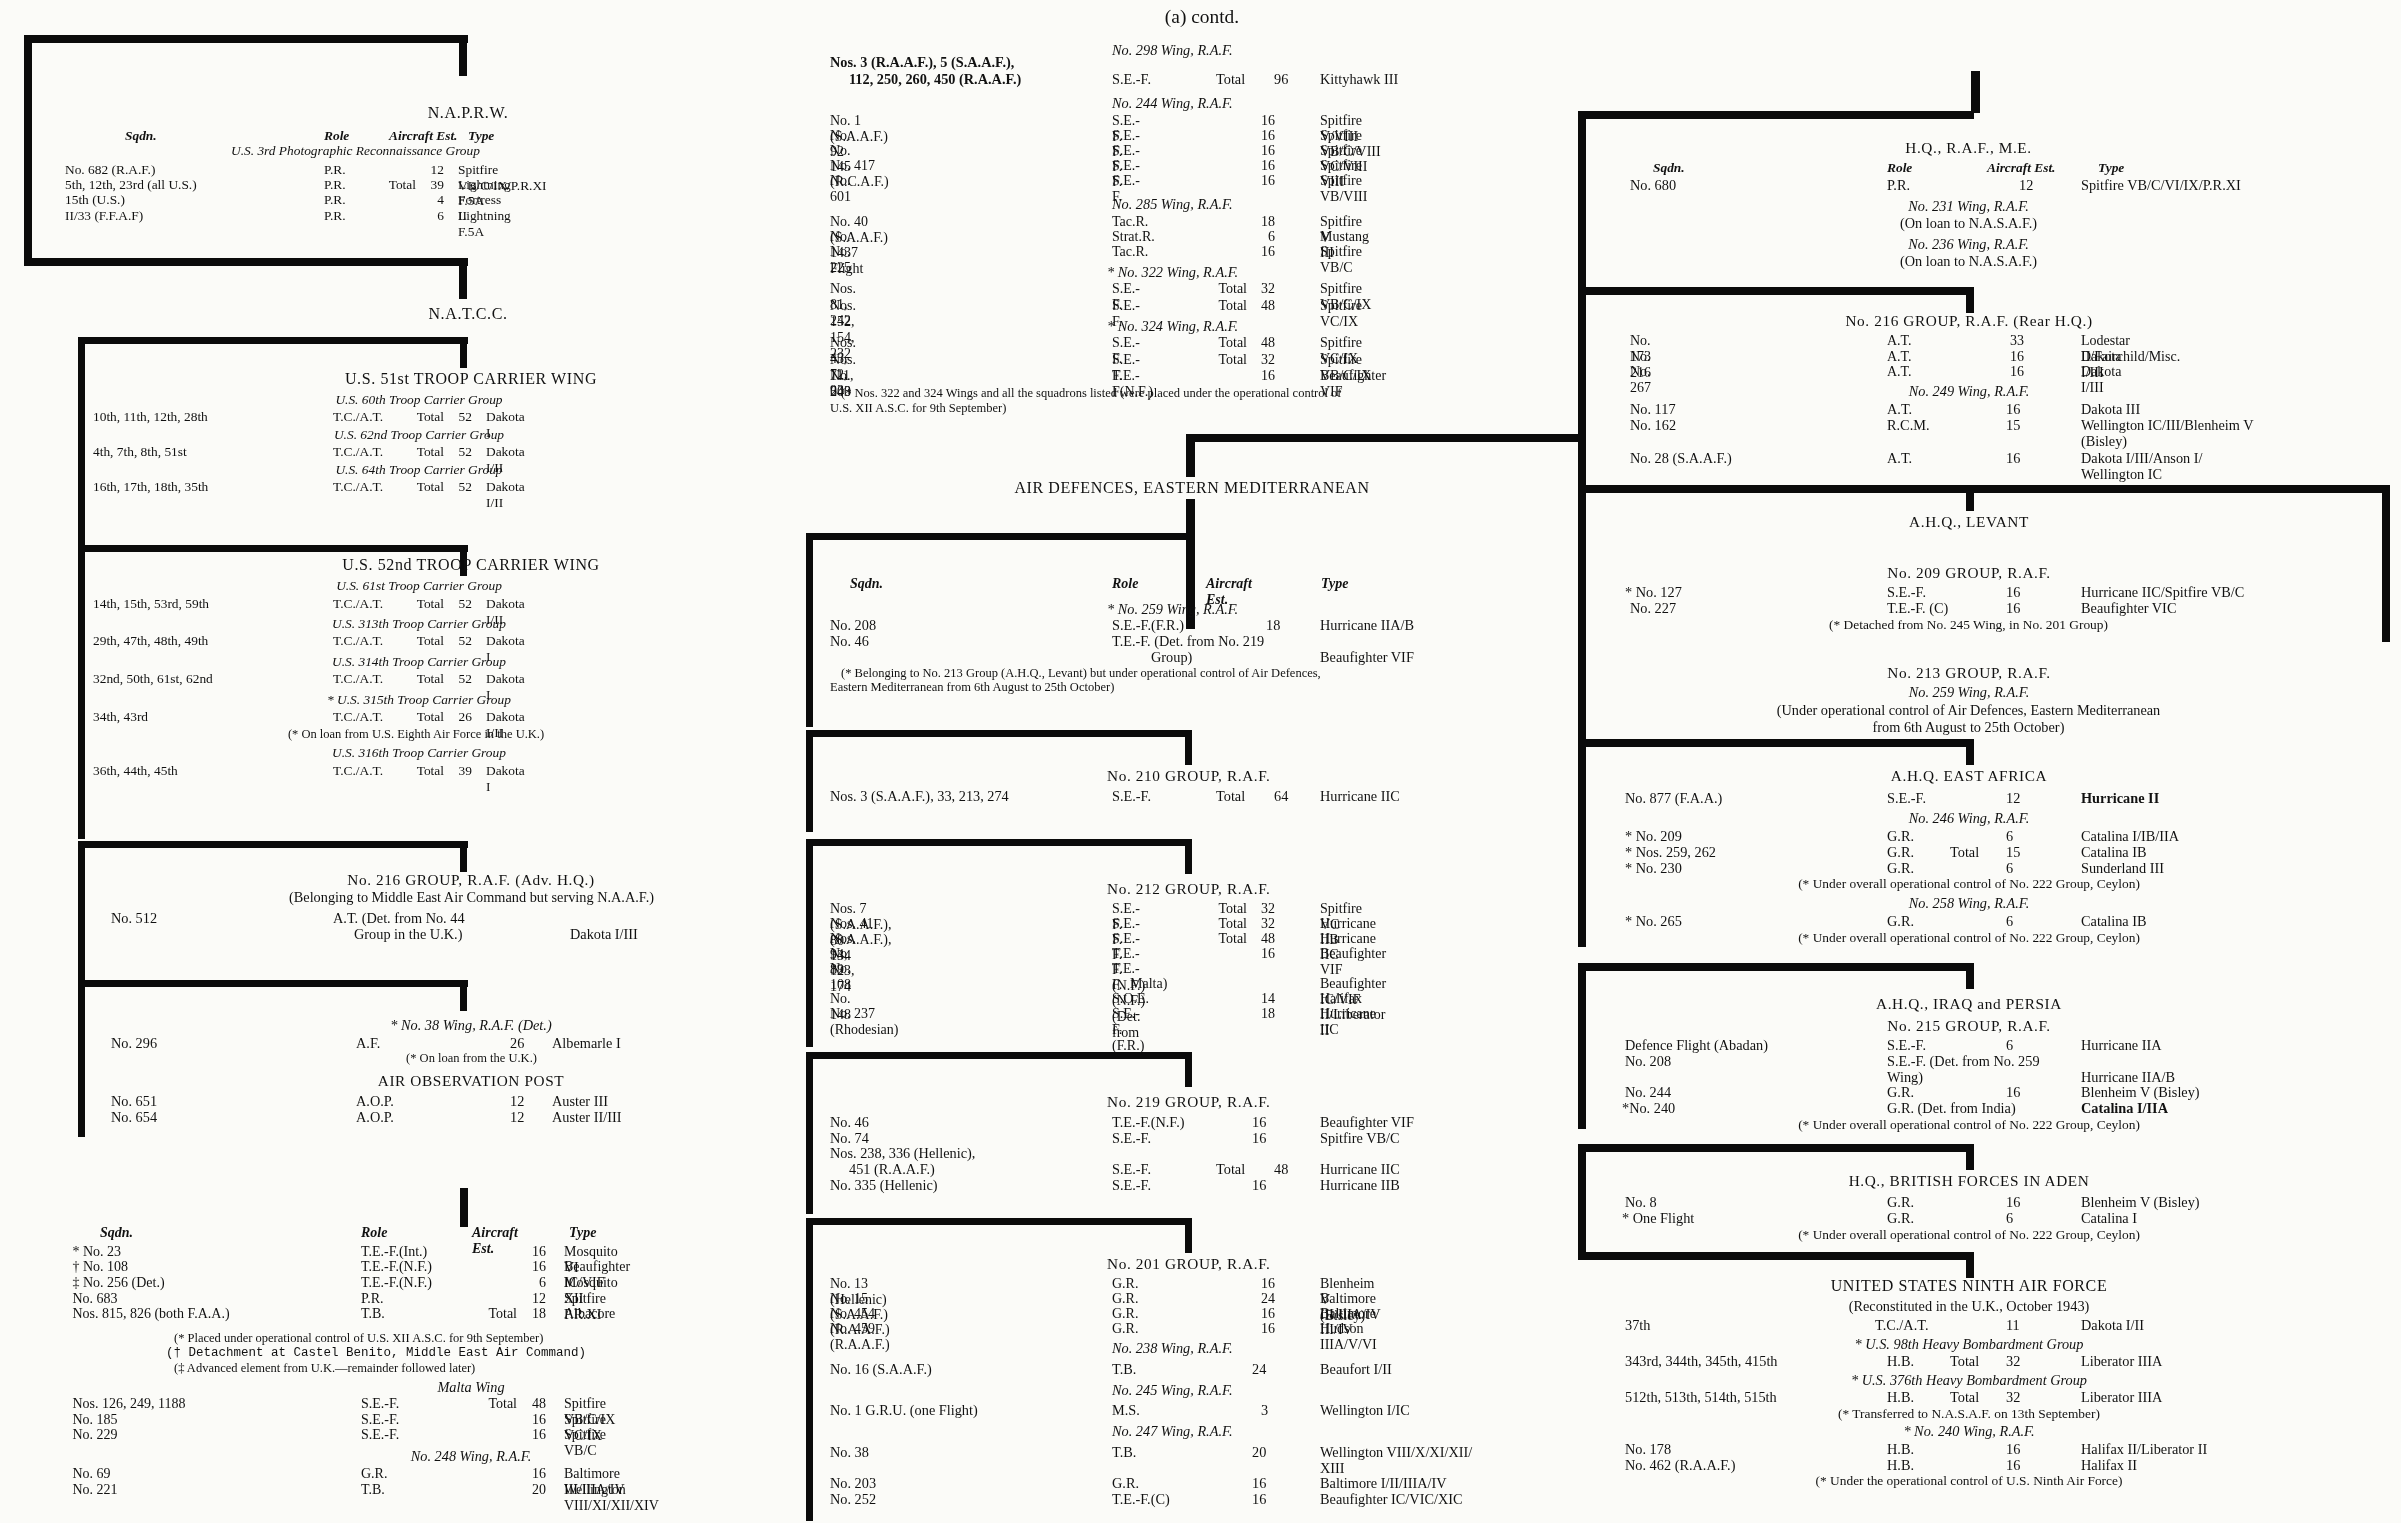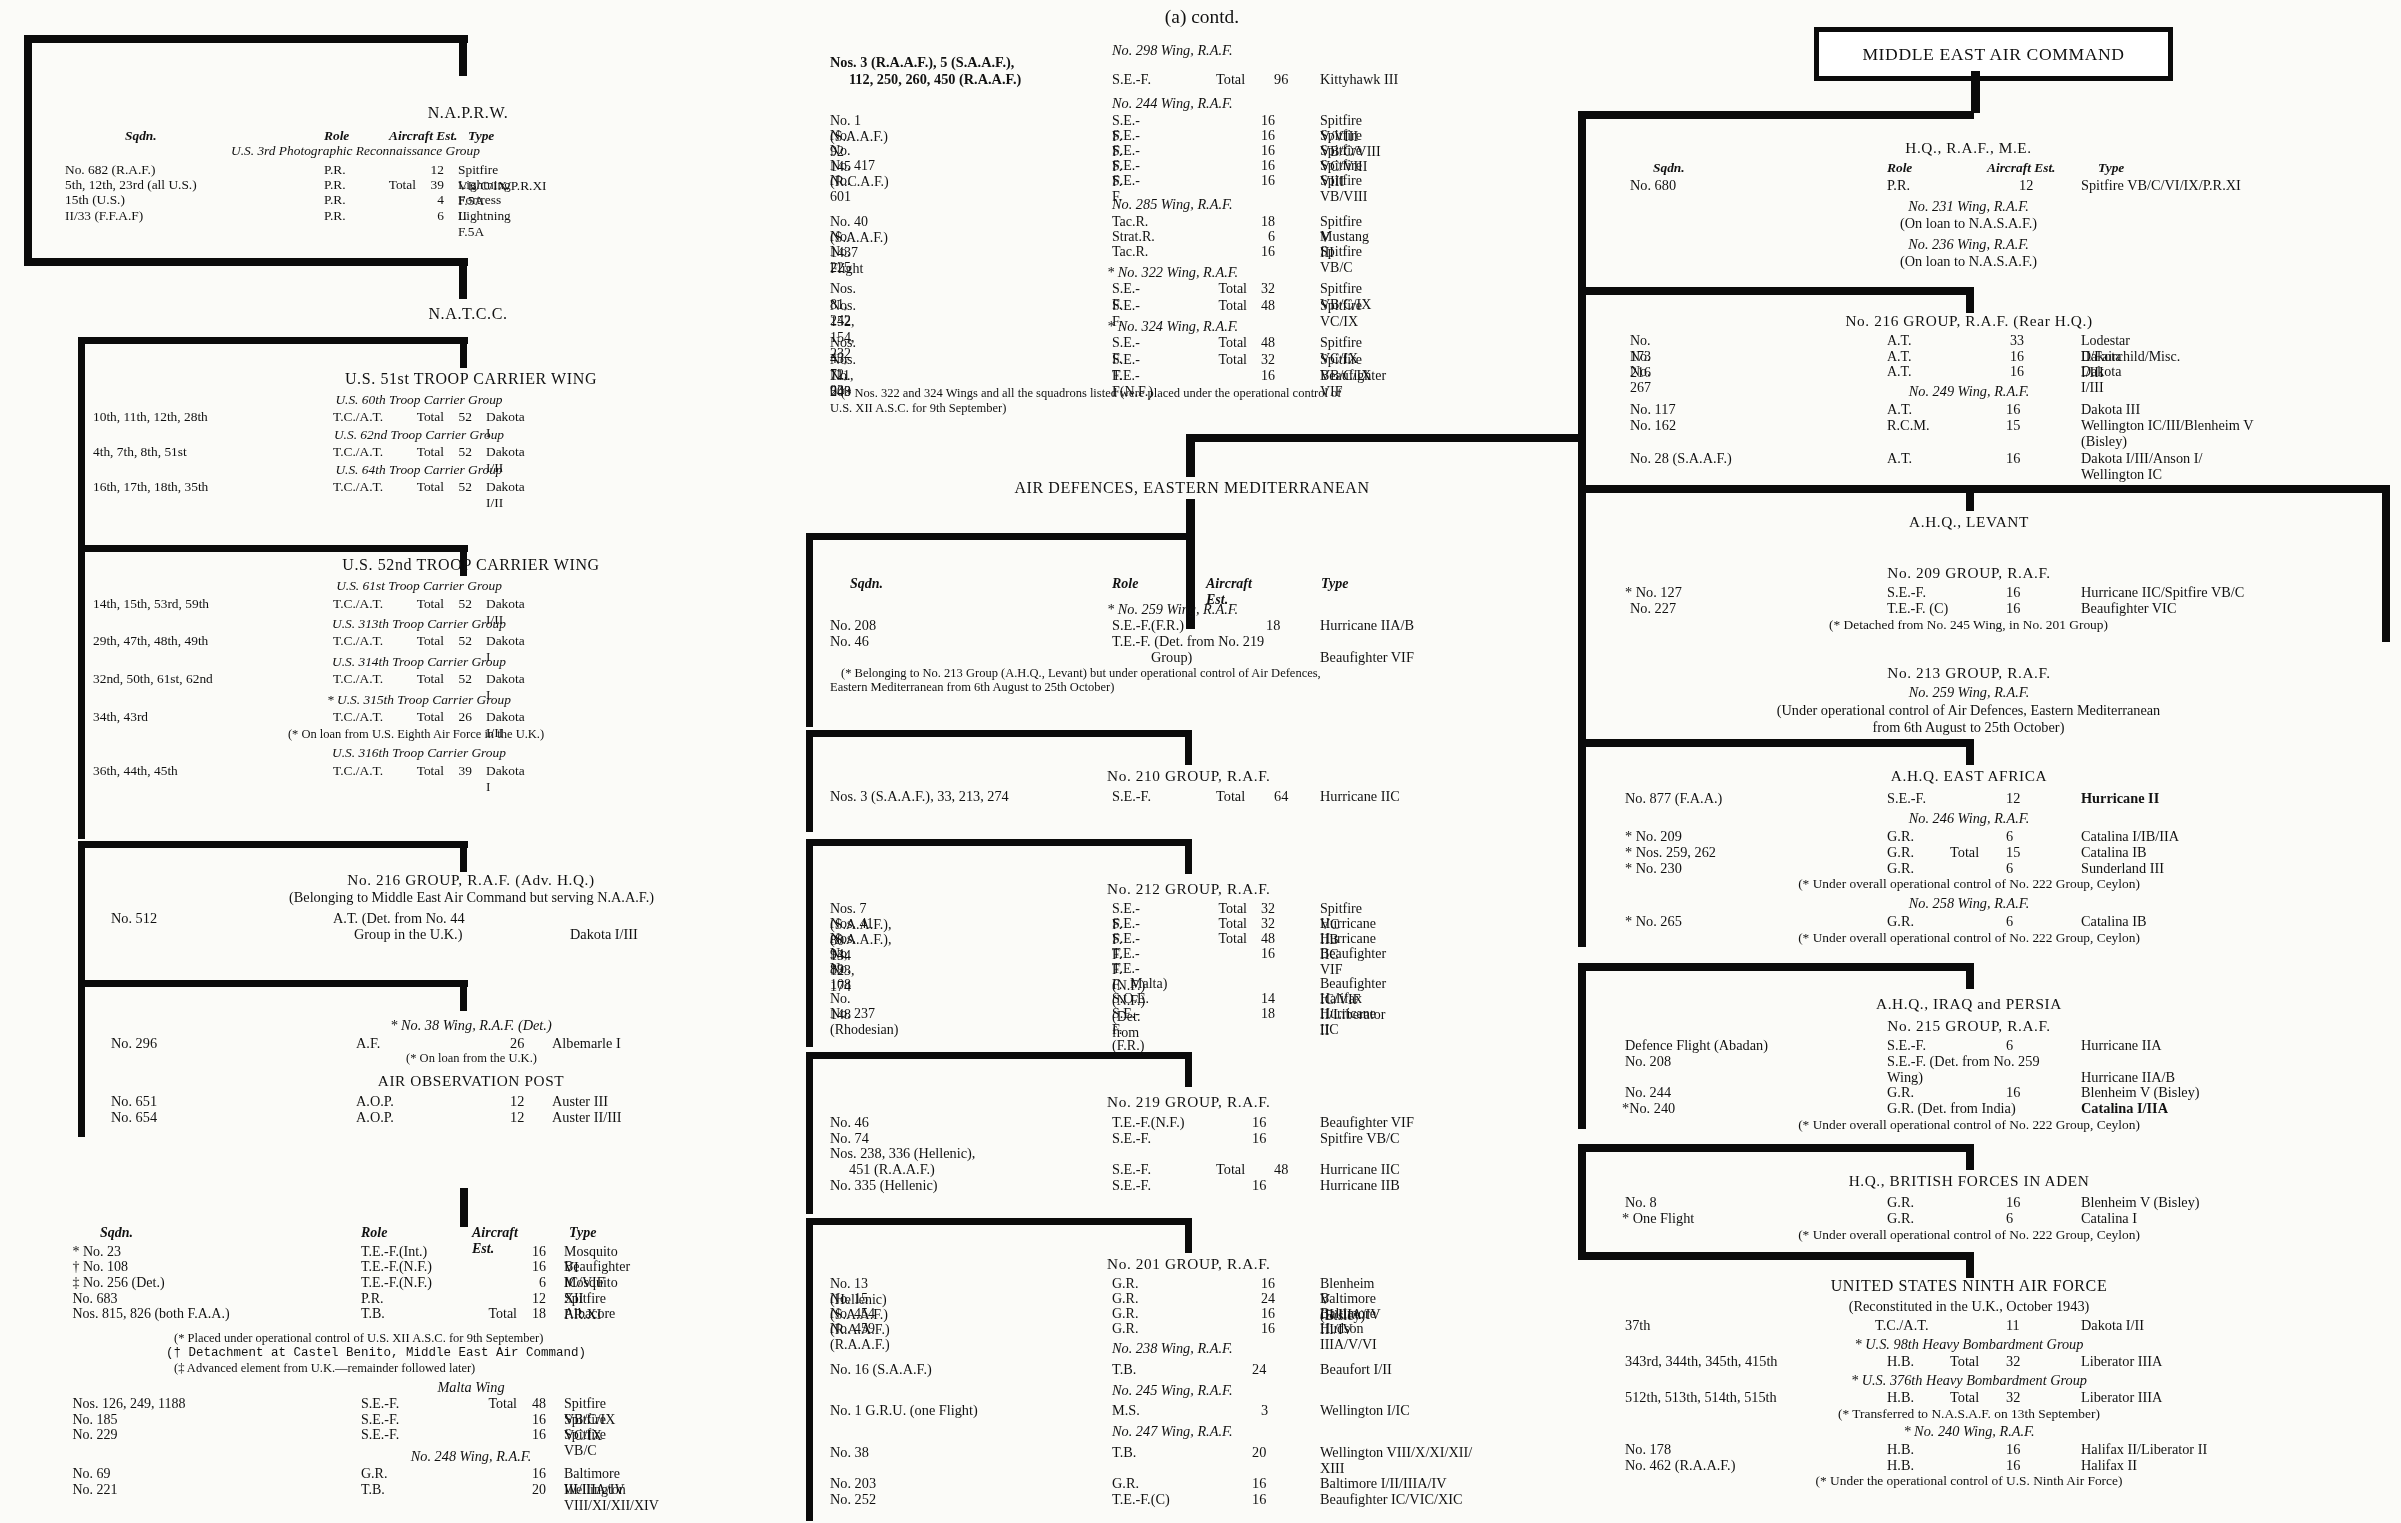--- a/index.html
+++ b/index.html
@@ -587,23 +587,20 @@
   <div class="t f15" style="left:1320px;top:1460px;">XIII</div>
   <div class="t f15" style="left:830px;top:1475px;">No. 203</div>
   <div class="t f15" style="left:1112px;top:1475px;">G.R.</div>
   <div class="t f15" style="left:1252px;top:1475px;">16</div>
   <div class="t f15" style="left:1320px;top:1475px;">Baltimore I/II/IIIA/IV</div>
   <div class="t f15" style="left:830px;top:1491px;">No. 252</div>
   <div class="t f15" style="left:1112px;top:1491px;">T.E.-F.(C)</div>
   <div class="t f15" style="left:1252px;top:1491px;">16</div>
   <div class="t f15" style="left:1320px;top:1491px;">Beaufighter IC/VIC/XIC</div>
 
-  <div class="cmdbox" style="left:1814px;top:27px;width:349px;height:44px;">
-    <span class="sc">MIDDLE EAST AIR COMMAND</span>
-  </div>
   <div class="rule" style="left:1971px;top:71px;width:9.2px;height:42px;"></div>
 
   <div class="rule" style="left:1186px;top:434px;width:9.2px;height:7.4px;"></div>
 
   <div class="rule" style="left:1578px;top:111px;width:8.3px;height:176px;"></div>
   <div class="rule" style="left:1578px;top:111px;width:396px;height:8.3px;"></div>
 
   <div class="t f16 sc ctr" style="left:1756px;top:139px;width:425px;">H.Q., R.A.F., M.E.</div>
   <div class="t f14 it bold" style="left:1653px;top:160px;">Sqdn.</div>
   <div class="t f14 it bold" style="left:1887px;top:160px;">Role</div>

